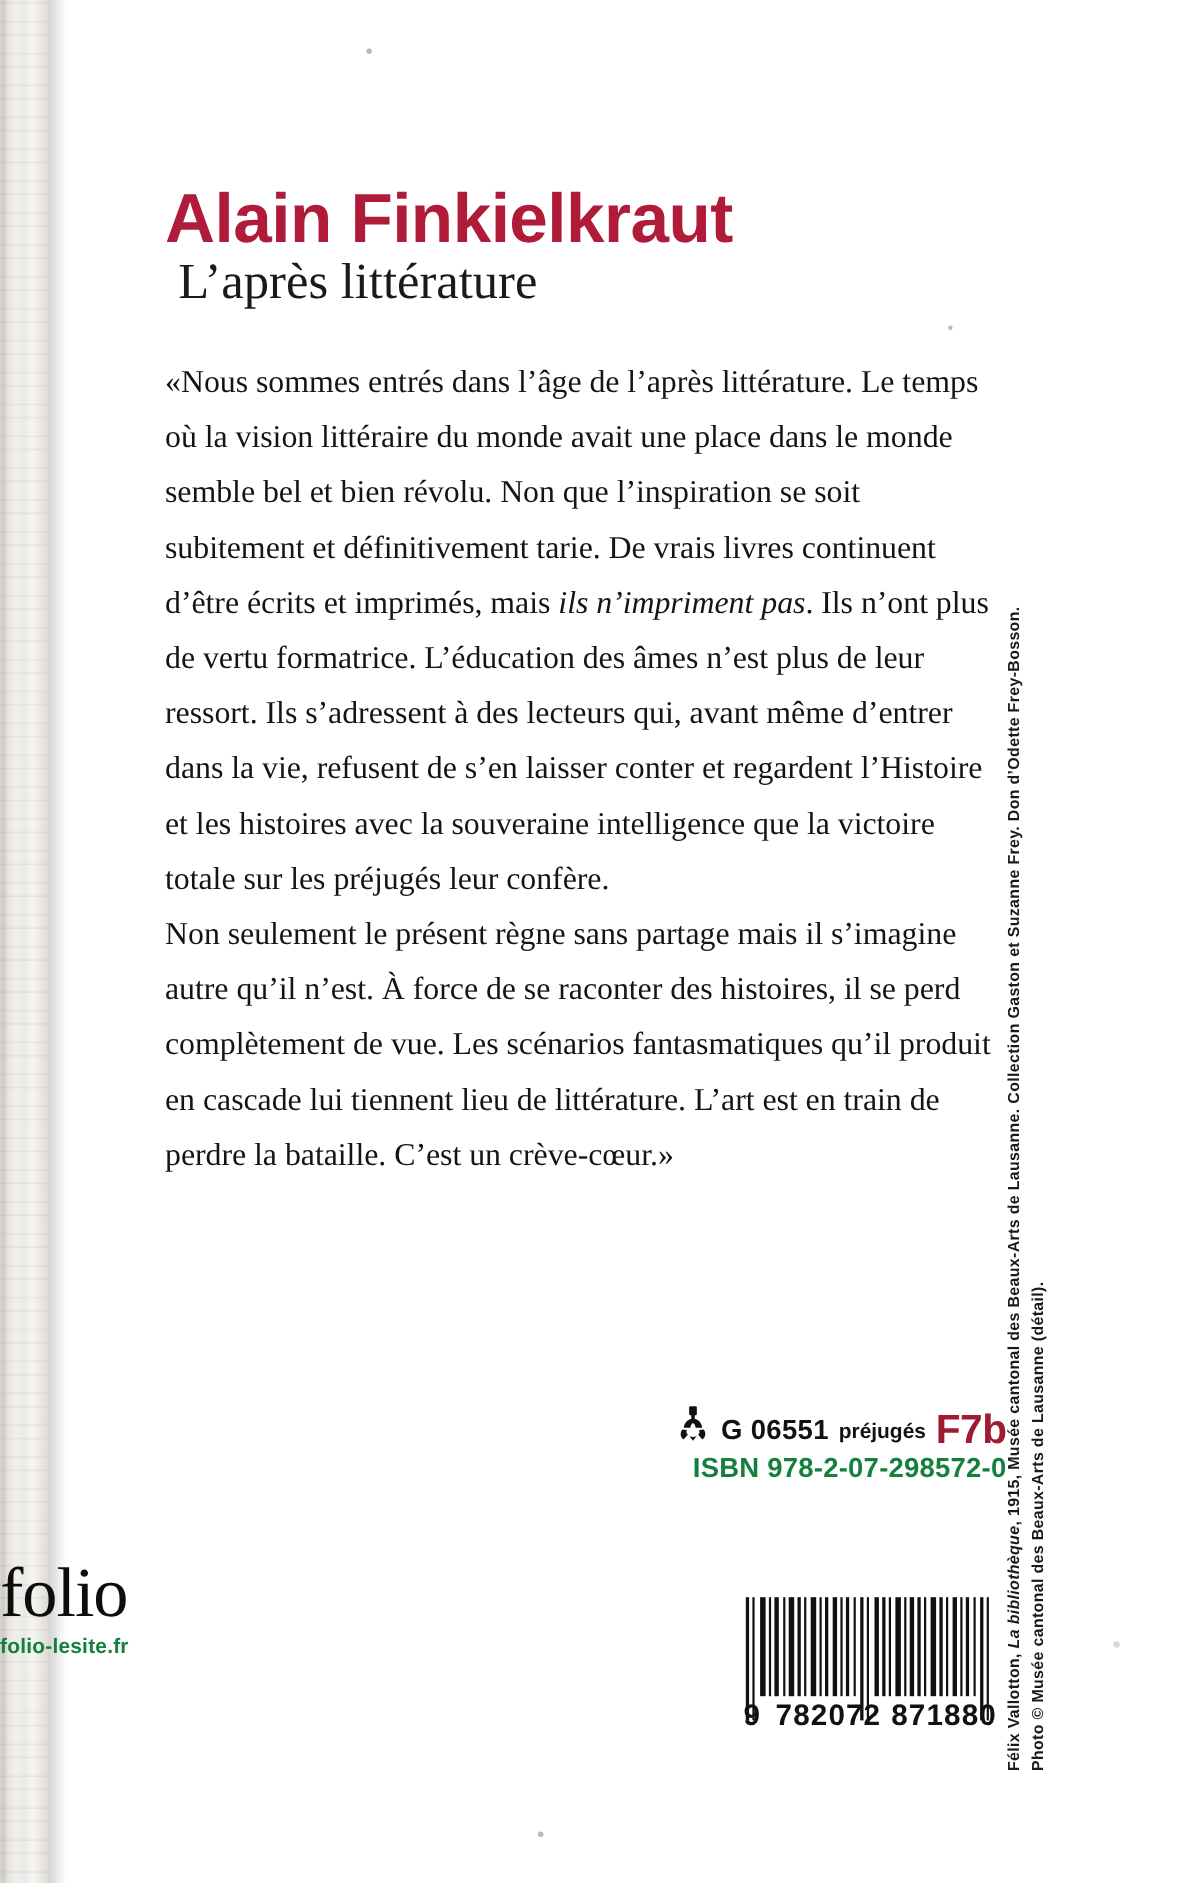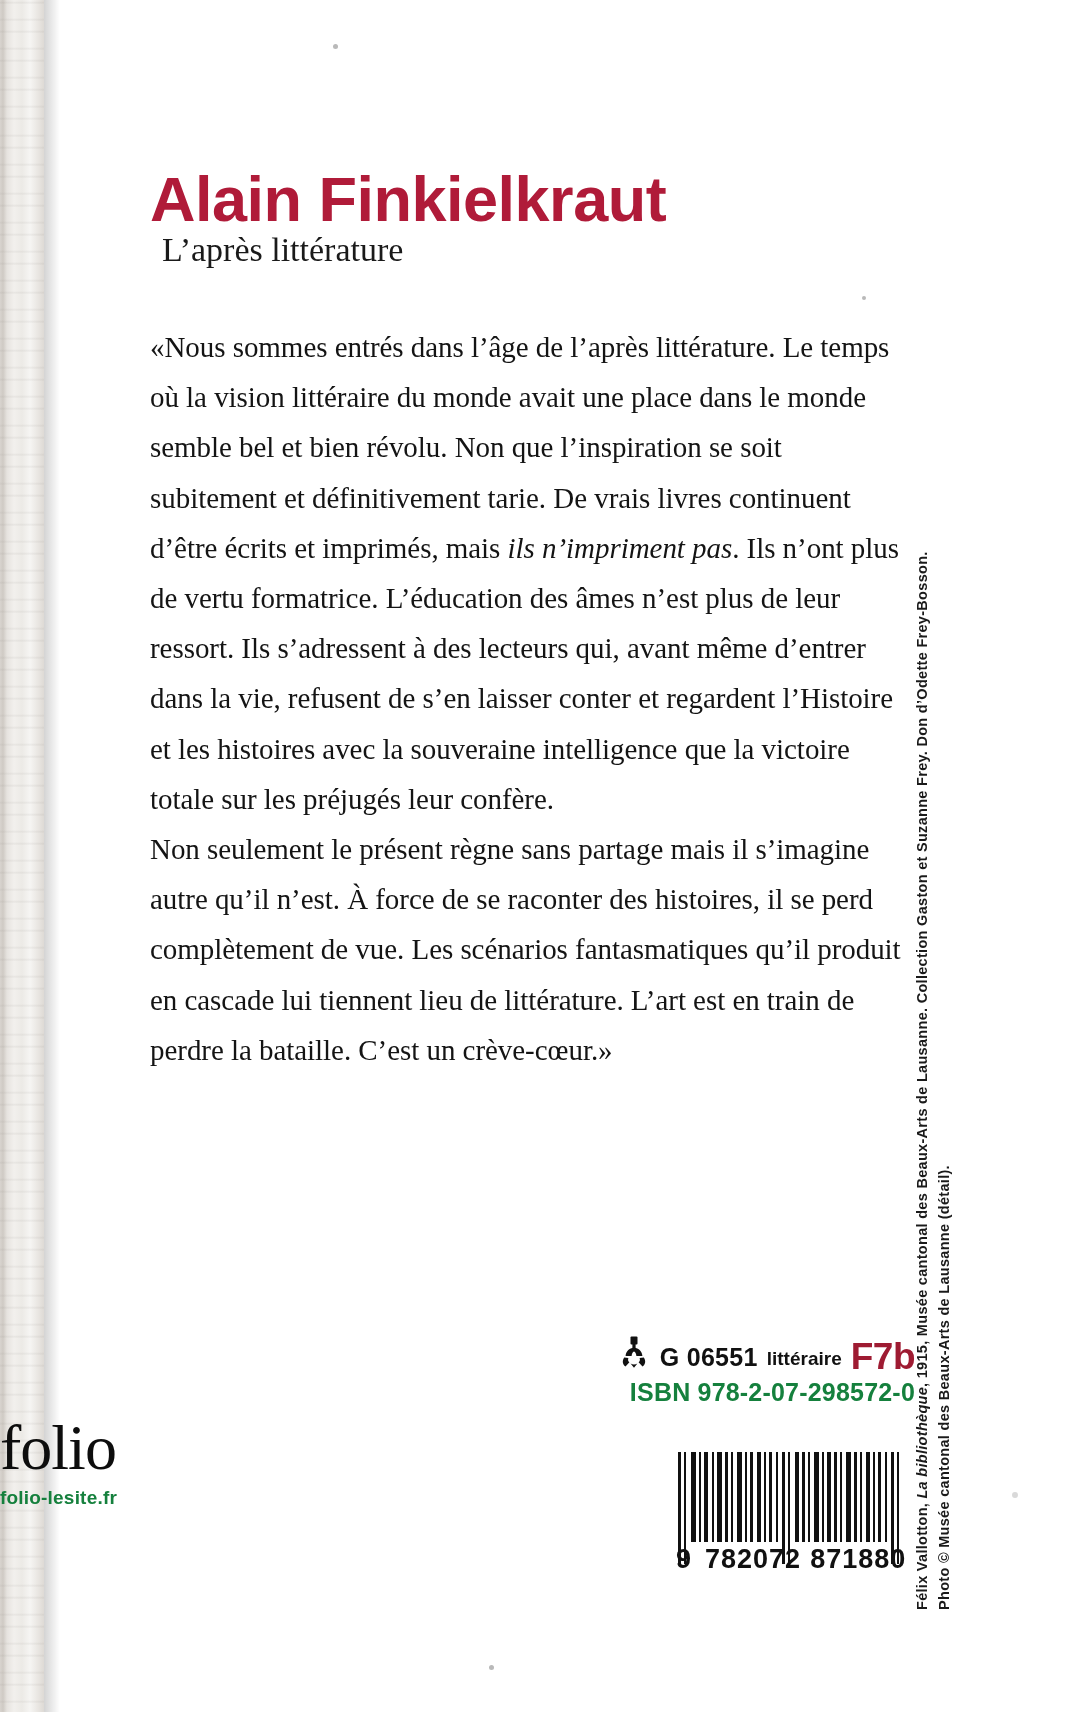--- a/index.html
+++ b/index.html
@@ -74,21 +74,21 @@
     line-height: 1;
     white-space: nowrap;
   }
 
   .title {
     position: absolute;
     left: 12px;
     top: 232px;
     color: #1a1a1a;
     font-family: "Liberation Serif", serif;
-    font-size: 34px;
+    font-size: 46px;
     line-height: 1.05;
     white-space: nowrap;
   }
 
   .blurb {
     position: absolute;
     left: 0;
     top: 322px;
     width: 765px;
     font-family: "Liberation Serif", serif;
@@ -145,21 +145,21 @@
     font-weight: bold;
     font-size: 19px;
     letter-spacing: 0.2px;
     color: #15803d;
   }
 
   
   .code-block {
     position: absolute;
     left: 520px;
-    top: 1336px;
+    top: 1278px;
     width: 395px;
     text-align: right;
     font-family: "Liberation Sans", sans-serif;
   }
   .code-row {
     display: flex;
     align-items: flex-end;
     justify-content: flex-end;
     gap: 9px;
   }
@@ -258,21 +258,21 @@
             <rect x="15.4" y="8" width="3.2" height="4"></rect>
             <path d="M17 11.5 C 12 12.2, 9 15.5, 8.6 20 L 14.6 20 C 14.9 17.6, 15.7 16.2, 17 15.6 Z"></path>
             <path d="M17 11.5 C 22 12.2, 25 15.5, 25.4 20 L 19.4 20 C 19.1 17.6, 18.3 16.2, 17 15.6 Z"></path>
             <path d="M7.2 21.5 C 5 24.5, 5.4 28.5, 8.5 30.6 L 12.4 26.2 C 11.1 25.2, 10.7 23.6, 11.4 21.9 Z"></path>
             <path d="M26.8 21.5 C 29 24.5, 28.6 28.5, 25.5 30.6 L 21.6 26.2 C 22.9 25.2, 23.3 23.6, 22.6 21.9 Z"></path>
             <path d="M13.6 27.4 C 15.6 28.8, 18.4 28.8, 20.4 27.4 L 17 31.7 Z"></path>
           </g>
         </svg>
       </span>
       <span class="code-ref">G 06551</span>
-      <span class="code-cat">littéraire</span>
+      <span class="code-cat">préjugés</span>
       <span class="code-f7b">F7b</span>
     </div>
     <div class="code-isbn">ISBN 978-2-07-298572-0</div>
   </div>
 
   <div class="barcode-wrap">
     <svg class="barcode-bars" width="238" height="118" viewBox="0 0 238 118" aria-hidden="true">
       <rect x="0" y="0" width="238" height="118" fill="#ffffff"></rect>
       <g fill="#111">
         <rect x="6" y="2" width="3" height="112"></rect>

